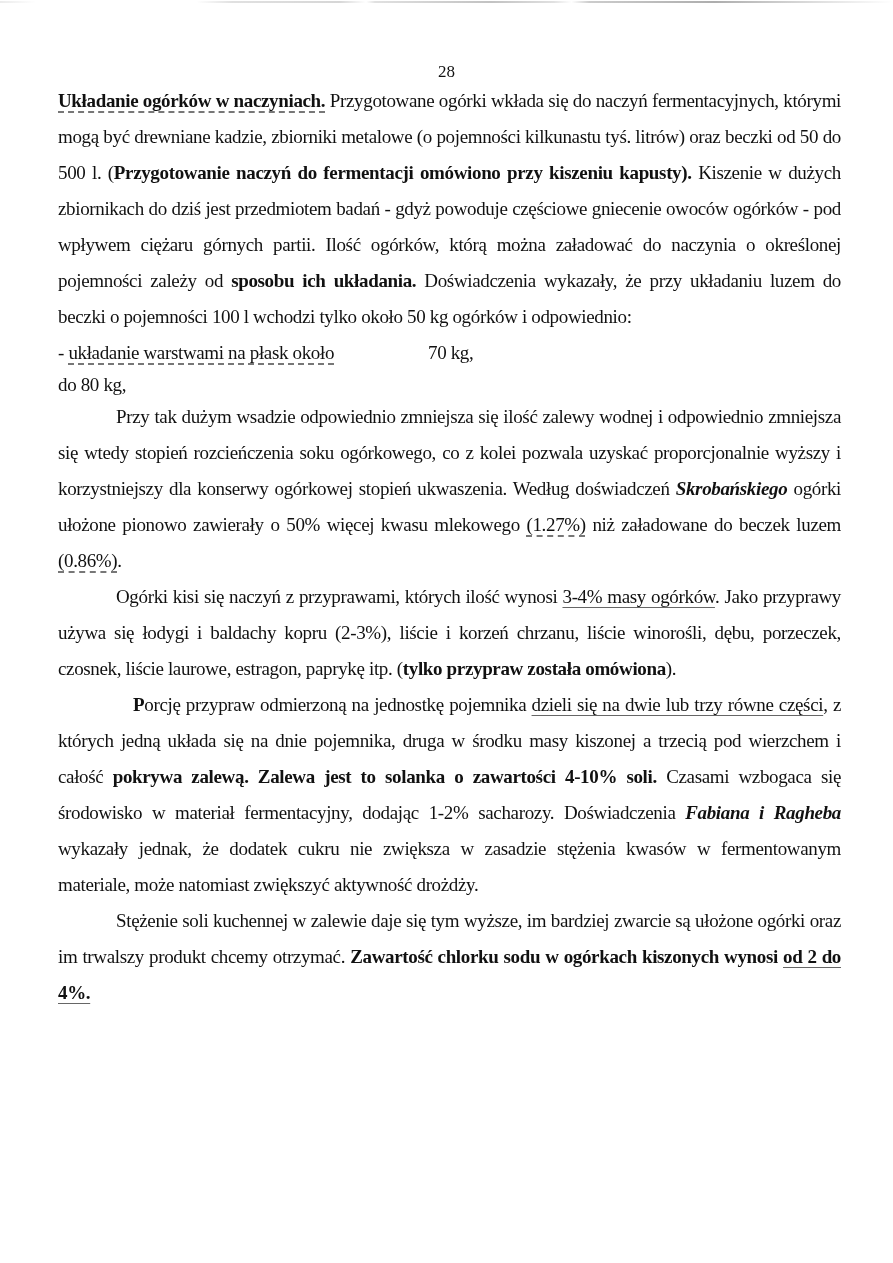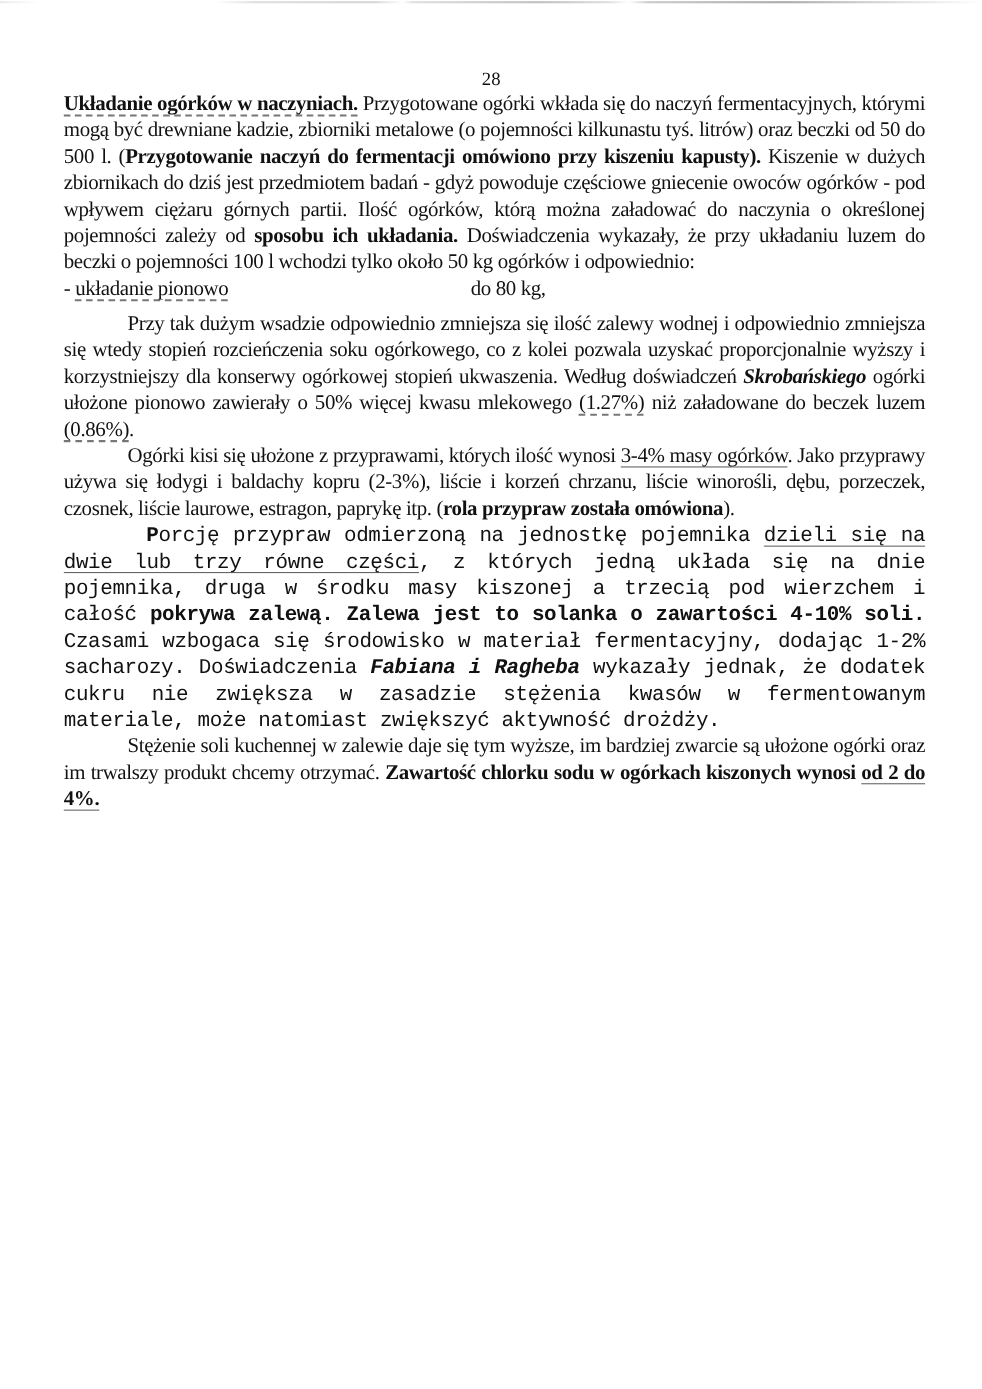--- a/index.html
+++ b/index.html
@@ -11,25 +11,25 @@
     position: absolute; left: 0; top: 1px; width: 893px; height: 2px;
     background: linear-gradient(90deg, #ddd 0%, #fff 4%, #fff 22%, #ccc 26%, #bbb 38%, #fff 41%, #ccc 42%, #999 55%, #ccc 62%, #fff 64%, #aaa 66%, #777 80%, #ccc 92%, #fff 100%);
     opacity: 0.6;
   }
   .page-number {
     position: absolute; top: 62px; left: 0; width: 893px; text-align: center;
     font-size: 17px;
   }
   .content {
     position: absolute; left: 58px; top: 83px; width: 783px;
-    font-size: 19px; line-height: 24px; letter-spacing: -0.35px;
+    font-size: 19px; line-height: 36px; letter-spacing: -0.35px;
   }
   .para { margin: 0; text-align: justify; text-align-last: left; }
   .indent { text-indent: 58px; }
-  .indent2 { text-indent: 75px; font-family: Liberation Mono, monospace; }
+  .indent2 { text-indent: 75px; }
   b { font-weight: bold; }
   .bi { font-weight: bold; font-style: italic; }
   .ul { text-decoration: underline; text-decoration-color: #666; text-underline-offset: 4px; margin-top: 48px; }
   .ul-dash { text-decoration: underline dashed; text-decoration-color: #777; text-underline-offset: 5px; }
   .list { margin: 0; padding: 0; list-style: none; }
   .list-row { display: flex; height: 32px; }
   .list-label { width: 370px; }
   .list-value { }
   .dropcap { font-weight: bold; }
 </style>
@@ -39,26 +39,29 @@
 <div class="scan-edge"></div>
 
 <div class="page-number">28</div>
 
 <div class="content">
 
   <p class="para"><b class="ul-dash">Układanie ogórków w naczyniach.</b><span>  Przygotowane ogórki wkłada się do naczyń fermentacyjnych, którymi mogą być drewniane kadzie, zbiorniki metalowe (o pojemności kilkunastu tyś. litrów) oraz beczki od 50 do 500 l. (</span><b>Przygotowanie naczyń do fermentacji omówiono przy kiszeniu kapusty).</b><span> Kiszenie w dużych zbiornikach do dziś jest przedmiotem badań - gdyż powoduje częściowe gniecenie owoców ogórków - pod wpływem ciężaru górnych partii. Ilość ogórków, którą można załadować do naczynia o określonej pojemności zależy od </span><b>sposobu ich układania.</b><span> Doświadczenia wykazały, że przy układaniu luzem do beczki o pojemności 100 l wchodzi tylko około 50 kg ogórków i odpowiednio:</span></p>
 
   <div class="list">
     <div class="list-row">
-      <span class="list-label"><span>- </span><span class="ul-dash">układanie pionowo</span></span>
+      <span class="list-label"><span>- </span><span class="ul-dash">układanie warstwami na płask  około</span></span>
+      <span class="list-value">70 kg,</span>
+    </div>
+    <div class="list-row">
       <span class="list-value">do 80 kg,</span>
     </div>
   </div>
 
   <p class="para indent"><span>Przy tak dużym wsadzie odpowiednio zmniejsza się ilość zalewy wodnej i odpowiednio zmniejsza się wtedy stopień rozcieńczenia soku ogórkowego, co z kolei pozwala uzyskać proporcjonalnie wyższy i korzystniejszy dla konserwy ogórkowej stopień ukwaszenia. Według doświadczeń </span><span class="bi">Skrobańskiego</span><span> ogórki ułożone pionowo zawierały o 50% więcej kwasu mlekowego  </span><span class="ul-dash">(1.27%)</span><span> niż załadowane do beczek luzem </span><span class="ul-dash">(0.86%)</span><span>.</span></p>
 
-  <p class="para indent"><span>Ogórki kisi się ułożone z przyprawami, których ilość wynosi </span><span class="ul">3-4% masy ogórków</span><span>. Jako przyprawy używa się łodygi i baldachy kopru (2-3%), liście i korzeń chrzanu, liście winorośli, dębu, porzeczek, czosnek, liście laurowe, estragon, paprykę itp. (</span><b>rola przypraw została omówiona</b><span>).</span></p>
+  <p class="para indent"><span>Ogórki kisi się naczyń z przyprawami, których ilość wynosi </span><span class="ul">3-4% masy ogórków</span><span>. Jako przyprawy używa się łodygi i baldachy kopru (2-3%), liście i korzeń chrzanu, liście winorośli, dębu, porzeczek, czosnek, liście laurowe, estragon, paprykę itp. (</span><b>tylko przypraw została omówiona</b><span>).</span></p>
 
   <p class="para indent2"><span class="dropcap">P</span><span>orcję przypraw odmierzoną na jednostkę pojemnika </span><span class="ul">dzieli się na dwie lub trzy równe części</span><span>, z których jedną układa się na dnie pojemnika, druga w środku masy kiszonej a trzecią pod wierzchem i całość </span><b>pokrywa zalewą. Zalewa jest to solanka o zawartości 4-10% soli.</b><span>  Czasami wzbogaca się środowisko w materiał fermentacyjny, dodając 1-2% sacharozy. Doświadczenia </span><span class="bi">Fabiana i Ragheba</span><span> wykazały jednak, że dodatek cukru nie zwiększa w zasadzie stężenia kwasów w fermentowanym materiale, może natomiast zwiększyć aktywność drożdży.</span></p>
 
   <p class="para indent"><span>Stężenie soli kuchennej w zalewie daje się tym wyższe, im bardziej zwarcie są ułożone ogórki oraz im trwalszy produkt chcemy otrzymać. </span><b>Zawartość chlorku sodu w ogórkach kiszonych wynosi </b><b class="ul">od 2 do 4%.</b><span></span></p>
 
 </div>
 
 </body></html>

